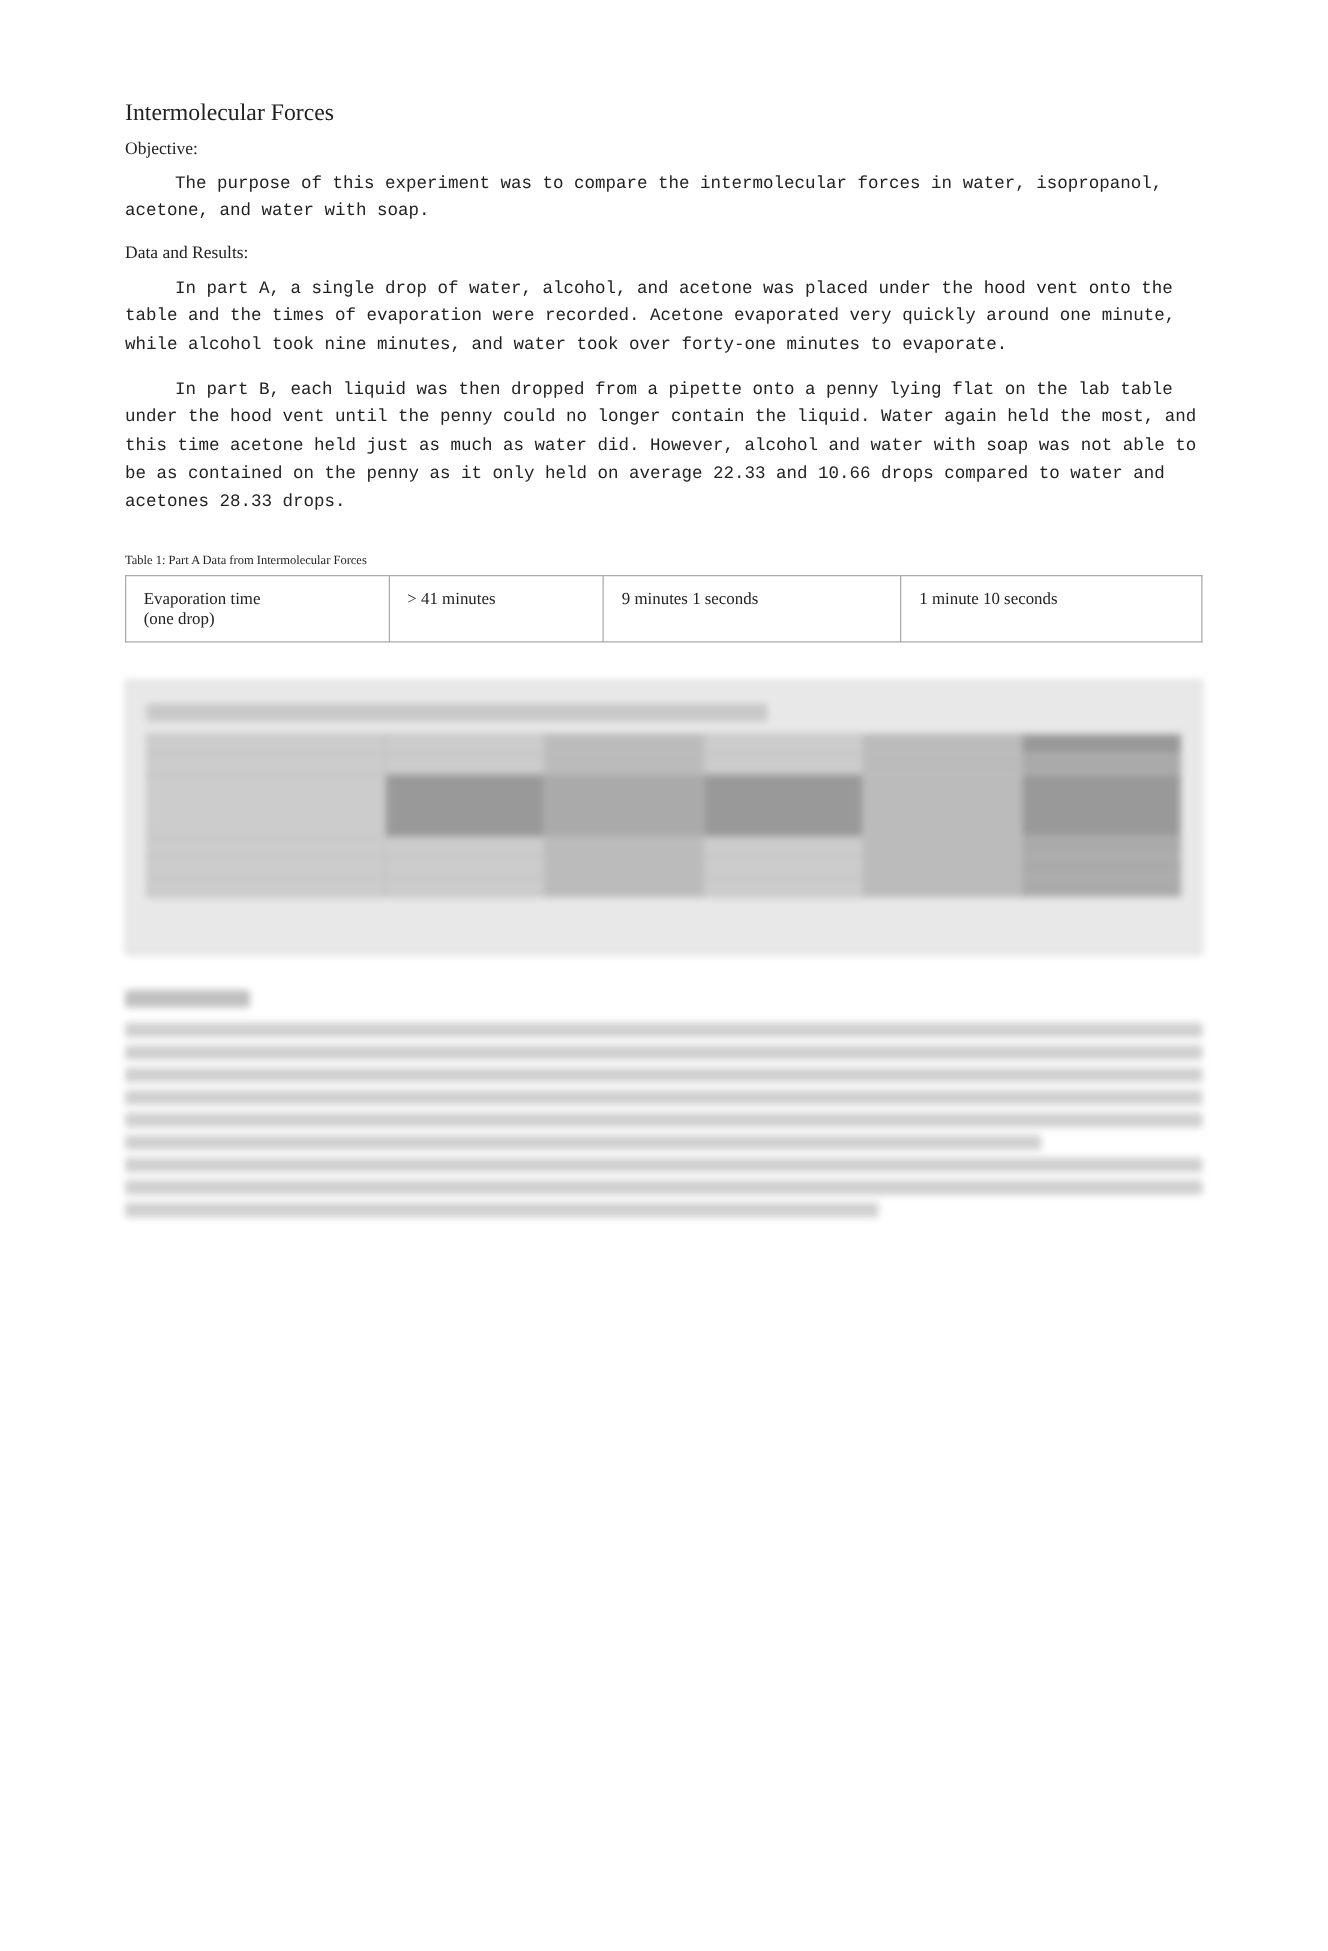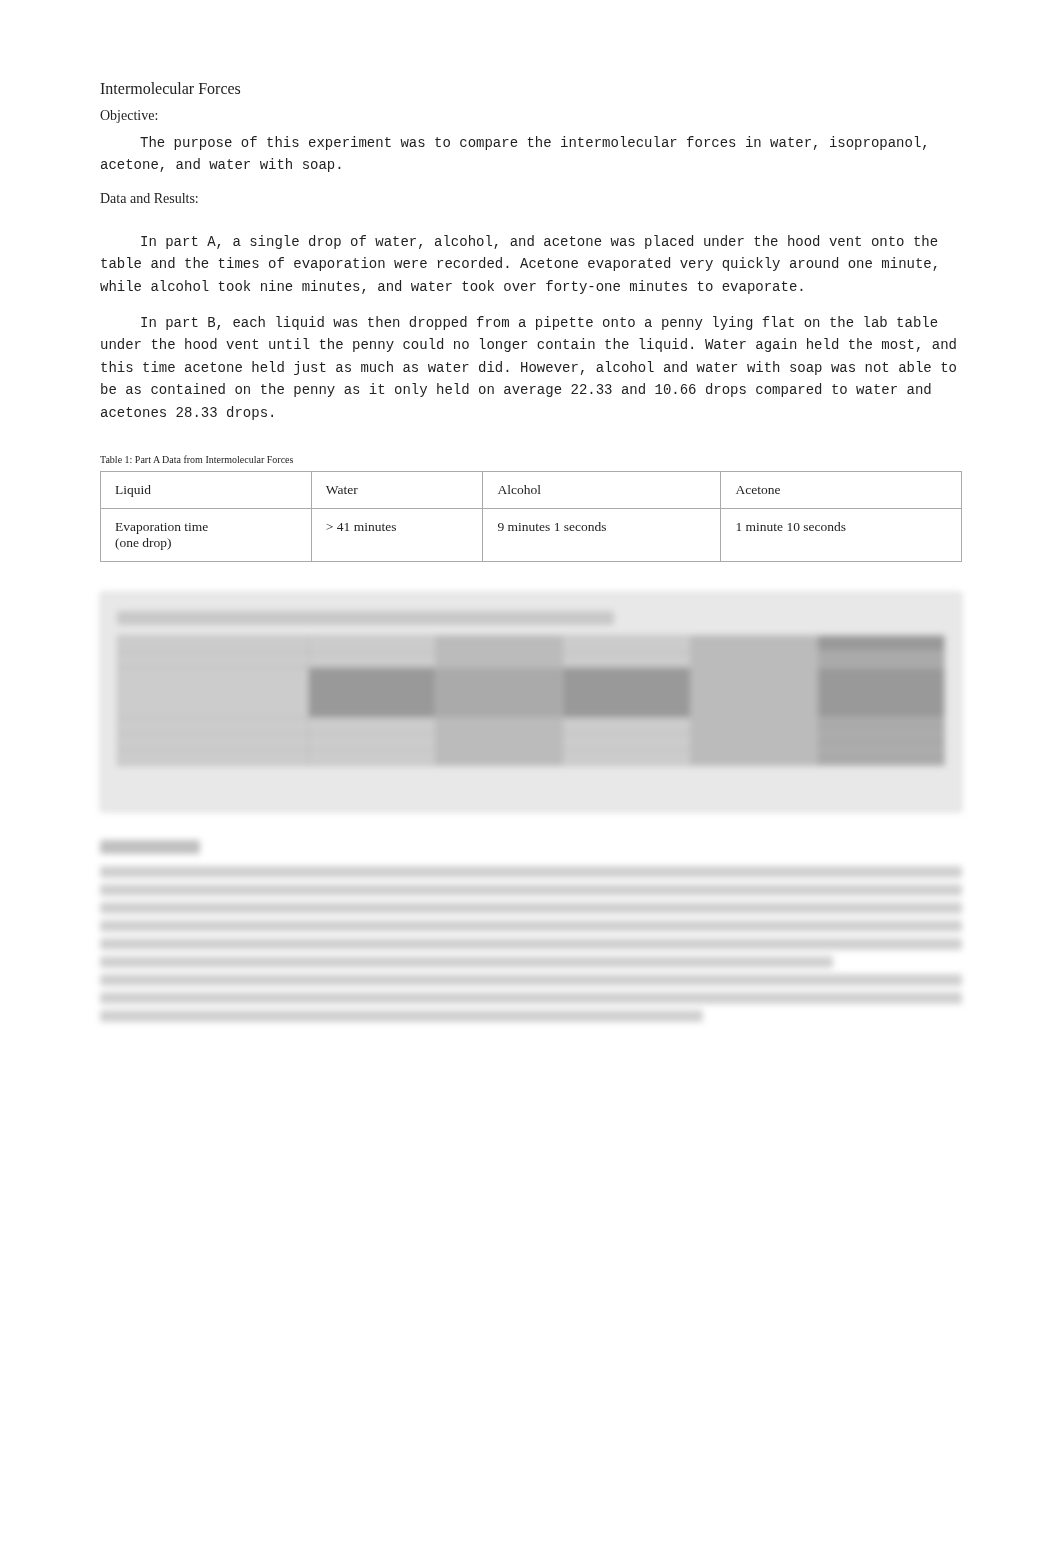--- a/index.html
+++ b/index.html
@@ -8,21 +8,21 @@
       background: #ffffff;
       font-family: 'Times New Roman', Times, serif;
       font-size: 14px;
       color: #222;
       width: 1062px;
       min-height: 1561px;
       padding: 80px 100px;
     }
 
     .doc-title {
-      font-size: 16px;
+      font-size: 19px;
       font-weight: normal;
       margin-bottom: 10px;
     }
 
     .section-heading {
       font-size: 14px;
       font-weight: normal;
       margin-bottom: 8px;
     }
 
@@ -30,21 +30,21 @@
       font-size: 14px;
       line-height: 1.6;
       margin-bottom: 14px;
       text-indent: 40px;
       font-family: Liberation Mono, monospace;
     }
 
     .section-label {
       font-size: 14px;
       font-weight: normal;
-      margin-bottom: 24px;
+      margin-bottom: 9px;
     }
 
     
     .table-caption {
       font-size: 10px;
       margin-bottom: 6px;
       margin-top: 30px;
     }
 
     .data-table {
@@ -170,26 +170,20 @@
 <p class="paragraph">The purpose of this experiment was to compare the intermolecular forces in water, isopropanol, acetone, and water with soap.</p>
 
 <div class="section-label">Data and Results:</div>
 <p class="paragraph">In part A, a single drop of water, alcohol, and acetone was placed under the hood vent onto the table and the times of evaporation were recorded. Acetone evaporated very quickly around one minute, while alcohol took nine minutes, and water took over forty-one minutes to evaporate.</p>
 <p class="paragraph">In part B, each liquid was then dropped from a pipette onto a penny lying flat on the lab table under the hood vent until the penny could no longer contain the liquid. Water again held the most, and this time acetone held just as much as water did. However, alcohol and water with soap was not able to be as contained on the penny as it only held on average 22.33 and 10.66 drops compared to water and acetones 28.33 drops.</p>
 
 <div class="table-caption">Table 1: Part A Data from Intermolecular Forces</div>
 
 <table class="data-table">
   <tbody>
-      <tr class="header-row">
-    <td>Liquid</td>
-    <td>Water</td>
-    <td>Alcohol</td>
-    <td>Acetone</td>
-  </tr>
   <tr>
     <td>Evaporation time<br>(one drop)</td>
     <td>&gt; 41 minutes</td>
     <td>9 minutes 1 seconds</td>
     <td>1 minute 10 seconds</td>
   </tr>
 </tbody>
   </table>
 
 <div class="blurred-section">

